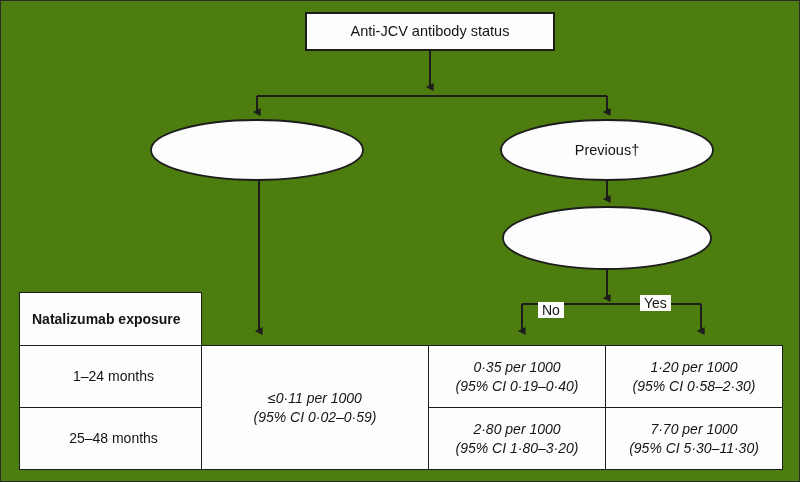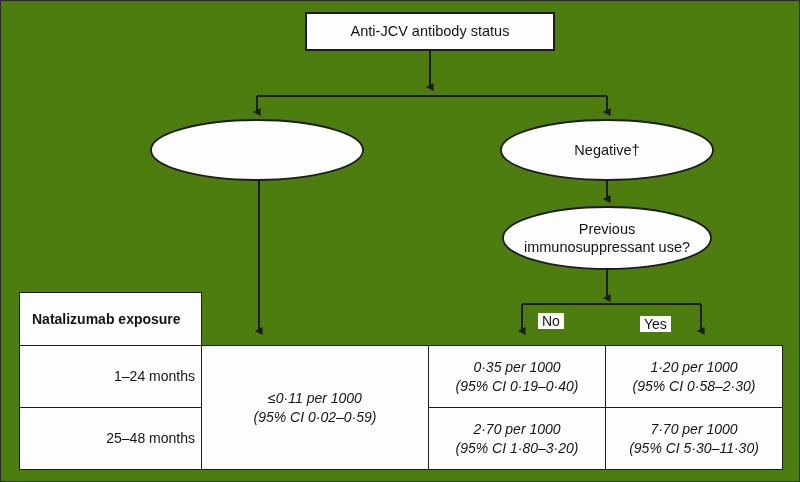--- a/index.html
+++ b/index.html
@@ -79,22 +79,22 @@
   }
 
   
   .branch-label {
     position: absolute;
     font-size: 14px;
     color: #141414;
     background: #fdfdfd;
     padding: 0 4px;
   }
-  #branch-no  { left: 537px; top: 312px; }
-  #branch-yes { left: 639px; top: 294px; margin-top: 21px; }
+  #branch-no  { left: 537px; top: 301px; }
+  #branch-yes { left: 639px; top: 294px; }
 
   
   #risk-table {
     position: absolute;
     left: 18px;
     top: 291px;
     width: 763px;
     border-collapse: collapse;
     table-layout: fixed;
   }
@@ -116,21 +116,21 @@
   .col-no     { width: 177px; }
   .col-yes    { width: 177px; }
 
   .hdr-cell {
     font-weight: bold;
     text-align: left;
     padding-left: 12px !important;
     height: 44px;
   }
   .rowlabel-cell {
-    text-align: right;
+    text-align: center;
     padding-left: 12px !important;
     height: 53px;
   }
   .value-cell {
     text-align: center;
     font-style: italic;
   }
   .value-cell .v-line { display: block; }
 </style>
 </head>
@@ -171,24 +171,22 @@
     <line x1="606" y1="303" x2="700" y2="303" stroke="#1d1d1d" stroke-width="2"></line>
 
     <line x1="521" y1="303" x2="521" y2="330" stroke="#1d1d1d" stroke-width="2" marker-end="url(#arrowhead)"></line>
 
     <line x1="700" y1="303" x2="700" y2="330" stroke="#1d1d1d" stroke-width="2" marker-end="url(#arrowhead)"></line>
   </svg>
 
   <div class="node-text" id="box-root">Anti-JCV antibody status</div>
 
 
-  <div class="node-text" id="ellipse-positive-label">Negative†</div>
-
-  <div class="node-text" id="ellipse-immuno-label">Previous
-immunosuppressant use?</div>
+  <div class="node-text" id="ellipse-positive-label">Previous†</div>
+
 
   <span class="branch-label" id="branch-no">No</span>
 
   <span class="branch-label" id="branch-yes">Yes</span>
 
   <table id="risk-table">
     <colgroup>
       <col class="col-label">
         <col class="col-neg">
         <col class="col-no">
@@ -214,21 +212,21 @@
         </td>
         <td class="value-cell">
           <span class="v-line">1·20 per 1000</span>
           <span class="v-line">(95% CI 0·58–2·30)</span>
         </td>
       </tr>
 
       <tr>
         <td class="rowlabel-cell">25–48 months</td>
         <td class="value-cell">
-          <span class="v-line">2·70 per 1000</span>
+          <span class="v-line">2·80 per 1000</span>
           <span class="v-line">(95% CI 1·80–3·20)</span>
         </td>
         <td class="value-cell">
           <span class="v-line">7·70 per 1000</span>
           <span class="v-line">(95% CI 5·30–11·30)</span>
         </td>
       </tr>
     </tbody>
   </table>
 

